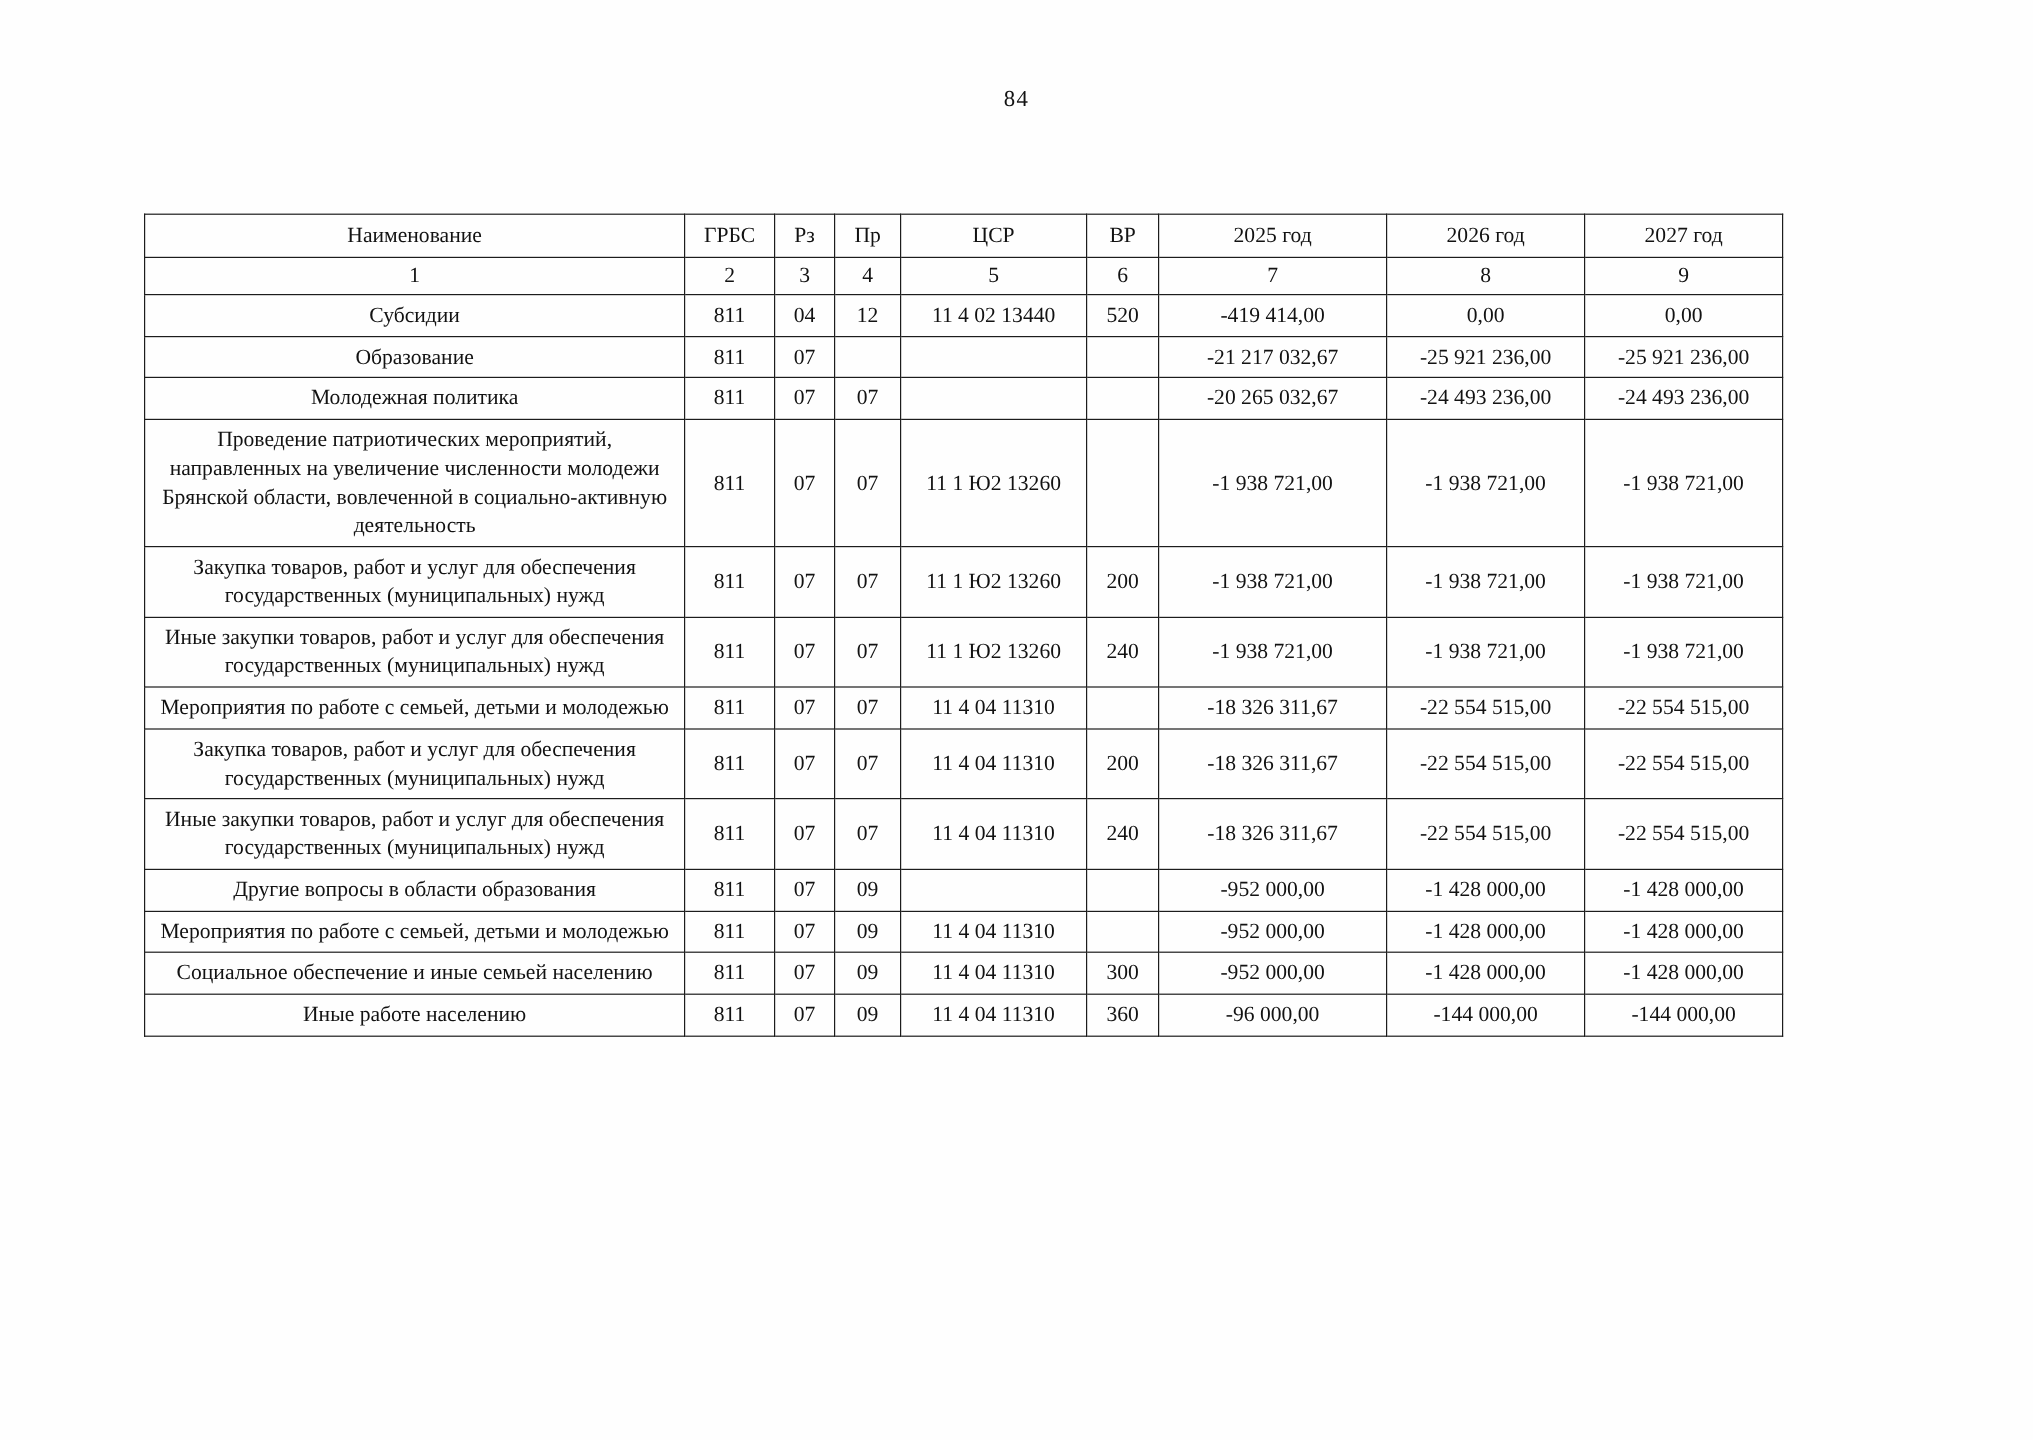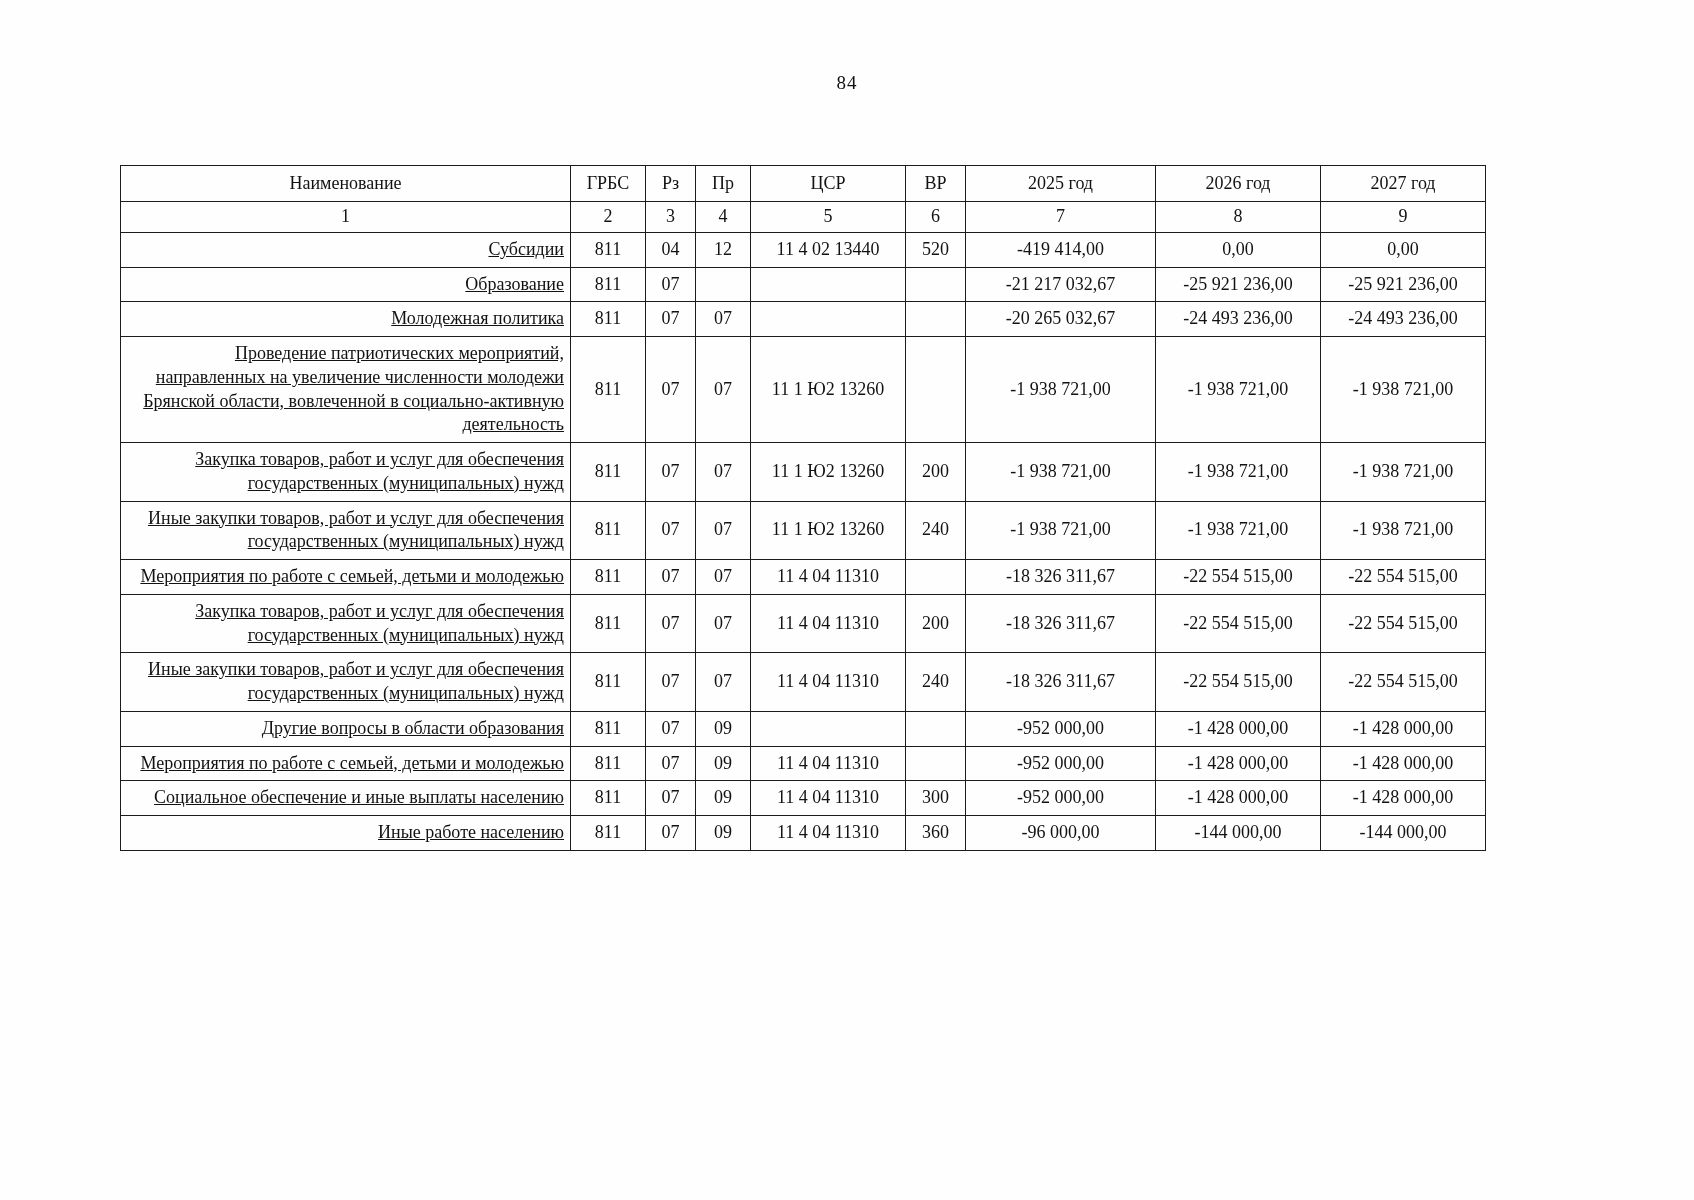--- a/index.html
+++ b/index.html
@@ -21,40 +21,40 @@
     position: absolute;
     top: 72px;
     left: 0;
     width: 100%;
     text-align: center;
     font-size: 19px;
     letter-spacing: 1px;
   }
   table.budget-table {
     position: absolute;
-    top: 165px;
+    top: 178px;
     left: 120px;
     width: 1365px;
     border-collapse: collapse;
     table-layout: fixed;
     border-radius: 19px;
   }
   .budget-table th,
   .budget-table td {
     border: 1px solid #1c1c1c;
     font-size: 18px;
     font-weight: normal;
     line-height: 1.32;
     padding: 3px 6px;
     vertical-align: middle;
     overflow: hidden;
   }
   .budget-table thead tr.head-row th { height: 36px; text-align: center; }
   .budget-table thead tr.num-row th  { height: 30px; text-align: center; }
-  .c-name { text-align: right; padding-left: 9px; padding-right: 10px; text-decoration: underline; }
+  .c-name { text-align: center; padding-left: 9px; padding-right: 10px; }
   .c-code { text-align: center; white-space: nowrap; }
   .c-num  { text-align: center; padding-right: 11px; white-space: nowrap; }
   .budget-table tbody td { padding-top: 5px; padding-bottom: 5px; }
 </style>
 </head>
 <body>
 
 <div class="page">
 
   <div class="page-number">84</div>
@@ -211,21 +211,21 @@
           <td class="c-code">811</td>
           <td class="c-code">07</td>
           <td class="c-code">09</td>
           <td class="c-code">11 4 04 11310</td>
           <td class="c-code"></td>
           <td class="c-num">-952 000,00</td>
           <td class="c-num">-1 428 000,00</td>
           <td class="c-num">-1 428 000,00</td>
         </tr>
         <tr>
-          <td class="c-name">Социальное обеспечение и иные выплаты населению</td>
+          <td class="c-name">Социальное обеспечение и иные семьей населению</td>
           <td class="c-code">811</td>
           <td class="c-code">07</td>
           <td class="c-code">09</td>
           <td class="c-code">11 4 04 11310</td>
           <td class="c-code">300</td>
           <td class="c-num">-952 000,00</td>
           <td class="c-num">-1 428 000,00</td>
           <td class="c-num">-1 428 000,00</td>
         </tr>
         <tr>

